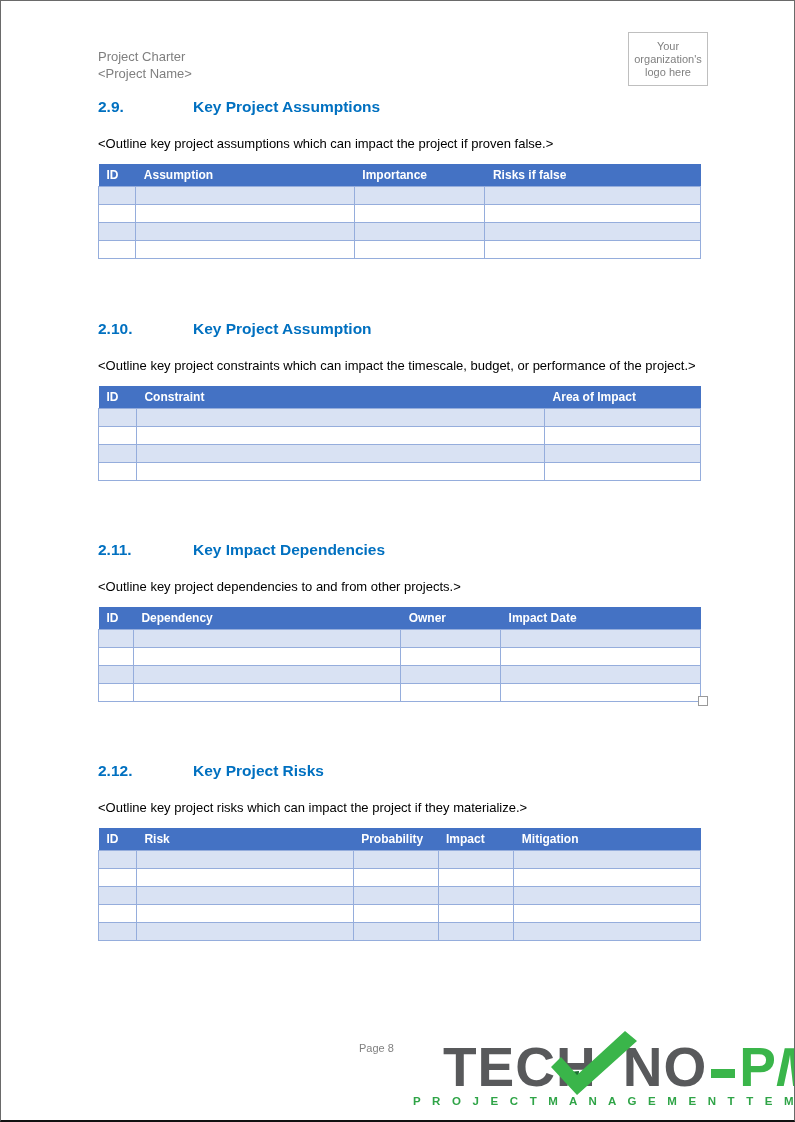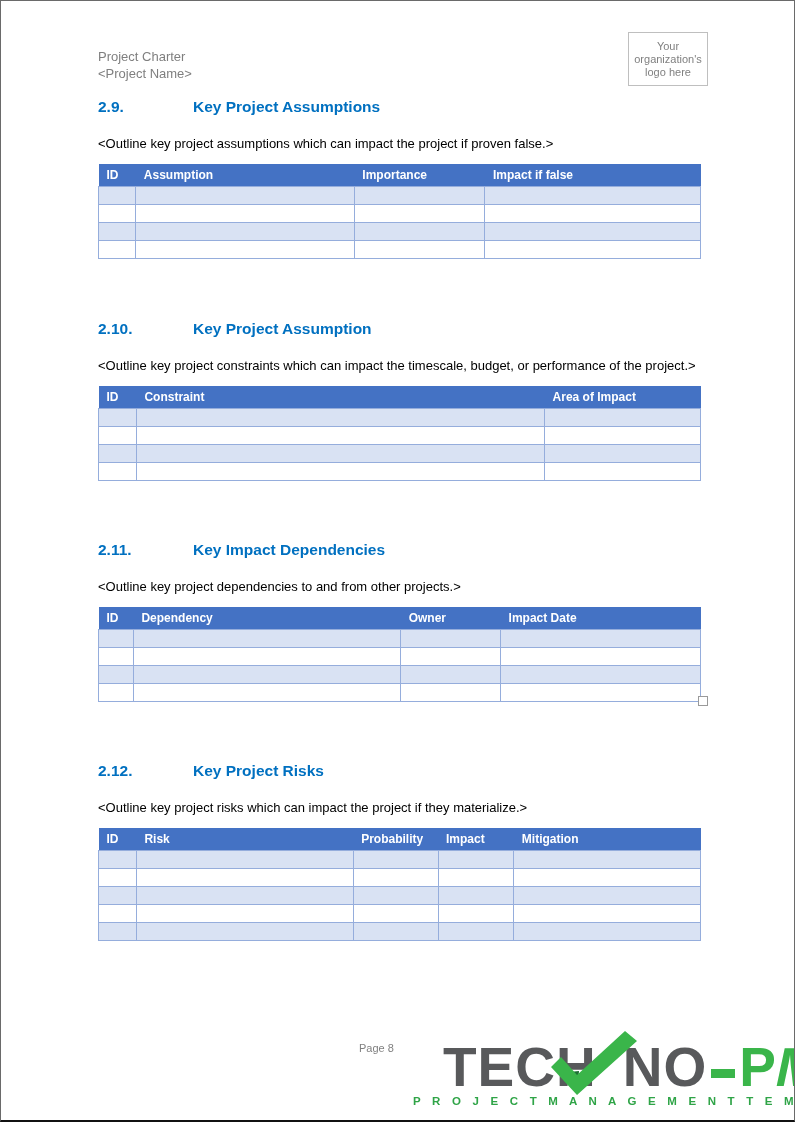--- a/index.html
+++ b/index.html
@@ -96,21 +96,21 @@
             <col style="width: 6.2%;">
             <col style="width: 36.3%;">
             <col style="width: 21.7%;">
             <col style="width: 35.8%;">
           </colgroup>
         <thead>
             <tr>
               <th>ID</th>
               <th>Assumption</th>
               <th>Importance</th>
-              <th>Impact if false</th>
+              <th>Risks if false</th>
             </tr>
           </thead>
         <tbody>
             <tr class="banded">
               <td></td>
               <td></td>
               <td></td>
               <td></td>
             </tr>
             <tr>

